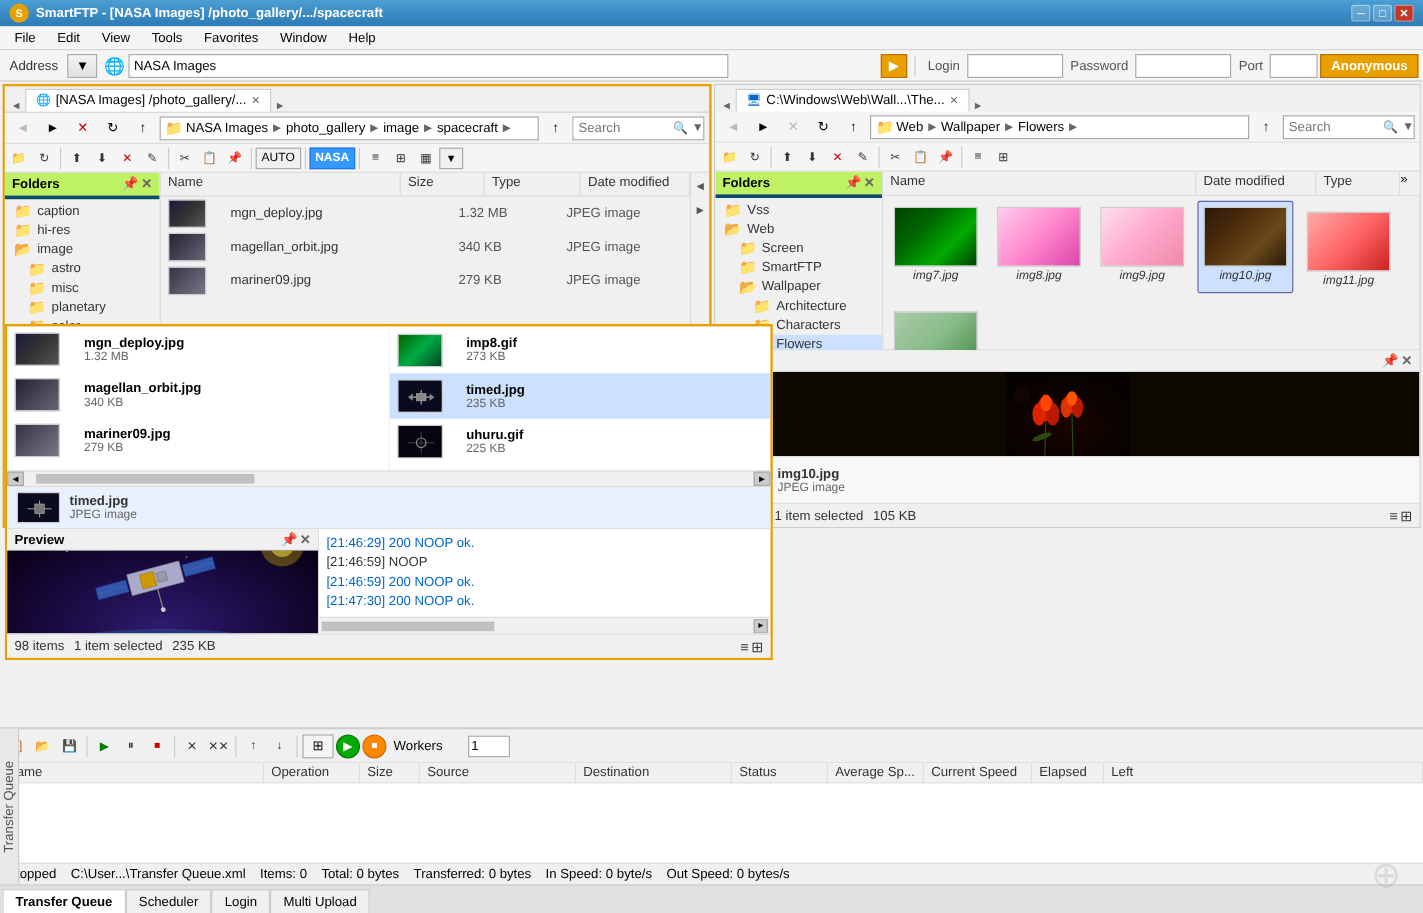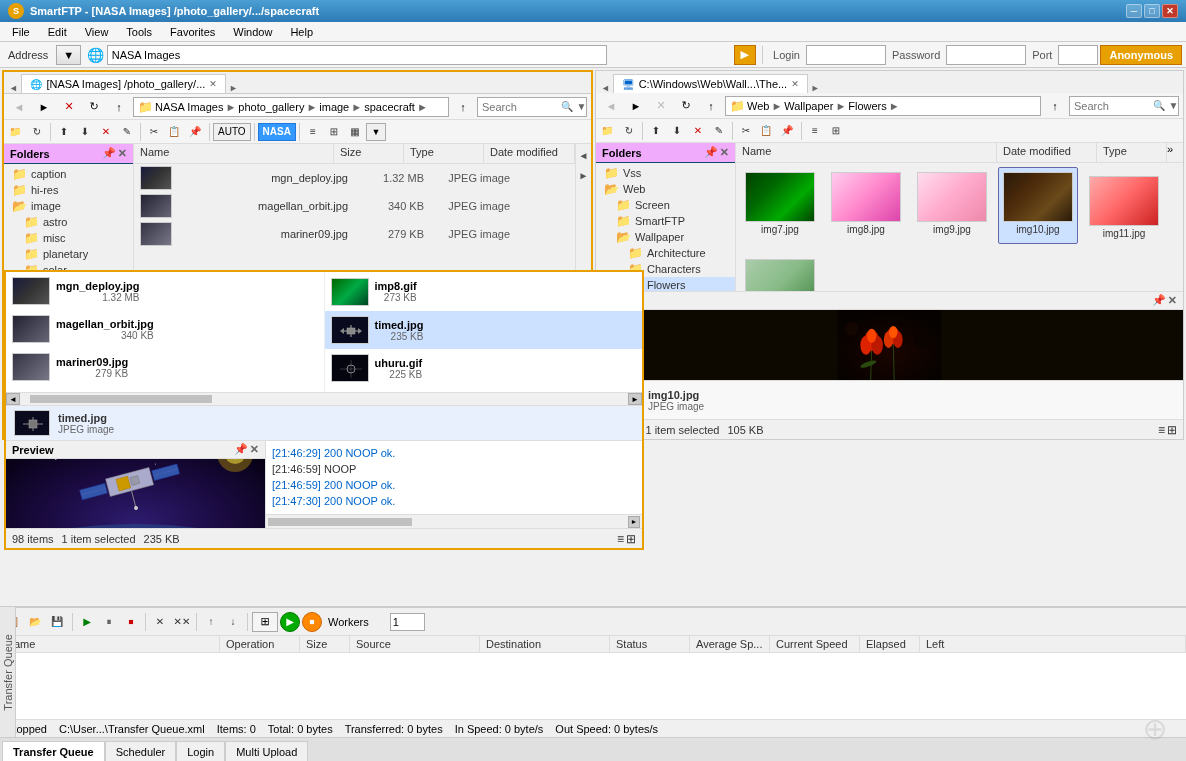--- a/index.html
+++ b/index.html
@@ -141,24 +141,24 @@
 
     
     .folders-panel {
       width: 130px;
       border-right: 1px solid #ddd;
       display: flex;
       flex-direction: column;
       overflow: hidden;
     }
     .folders-header {
-      background: #f0abfc;
+      background: #bef264;
       padding: 3px 6px;
       font-weight: bold;
-      border-bottom: 1px solid #0c4a6e;
+      border-bottom: 3px solid #0c4a6e;
       display: flex;
       justify-content: space-between;
       align-items: center;
       font-size: 11px;
     }
     .folders-header-controls { display: flex; gap: 2px; color: #666; font-size: 10px; cursor: pointer; }
     .folder-tree { flex: 1; overflow-y: auto; padding: 2px 0; }
     .folder-item {
       display: flex;
       align-items: center;
@@ -191,22 +191,21 @@
       font-weight: normal;
       color: #333;
       cursor: pointer;
     }
     .files-list { flex: 1; overflow-y: auto; }
     .file-item {
       display: flex;
       align-items: center;
       padding: 2px 6px;
       cursor: pointer;
-      gap: 6px;
-      text-align: right;
+      gap: 20px;
     }
     .file-item.selected { background: #cce0ff; }
     .file-thumb {
       width: 32px;
       height: 24px;
       background: #ddd;
       border: 1px solid #ccc;
       display: flex;
       align-items: center;
       justify-content: center;
@@ -726,21 +725,21 @@
         </div>
       </div>
 
       <div style="flex:1;overflow:auto;">
         <div class="files-header">
           <div class="col-header" style="flex:1">Name</div>
           <div class="col-header" style="width:100px">Date modified</div>
           <div class="col-header" style="width:70px">Type</div>
           <div style="width:16px;background:#f0f0f0">»</div>
         </div>
-        <div style="display:flex;flex-wrap:wrap;padding:4px;gap:6px;overflow-y:auto;max-height:150px;">
+        <div style="display:flex;flex-wrap:wrap;padding:4px;gap:6px;overflow-y:auto;max-height:150px;font-style:italic;">
           <div class="grid-item">
             <div class="grid-thumb img-green" style="background:linear-gradient(135deg,#004400,#006600,#00aa00,#004400);width:70px;height:50px;"></div>
             <span class="grid-label">img7.jpg</span>
           </div>
           <div class="grid-item">
             <div class="grid-thumb" style="background:linear-gradient(135deg,#ffccee,#ff88cc,#dd44aa);width:70px;height:50px;"></div>
             <span class="grid-label">img8.jpg</span>
           </div>
           <div class="grid-item">
             <div class="grid-thumb" style="background:linear-gradient(135deg,#ffddee,#ffaacc,#ee88aa);width:70px;height:50px;"></div>

